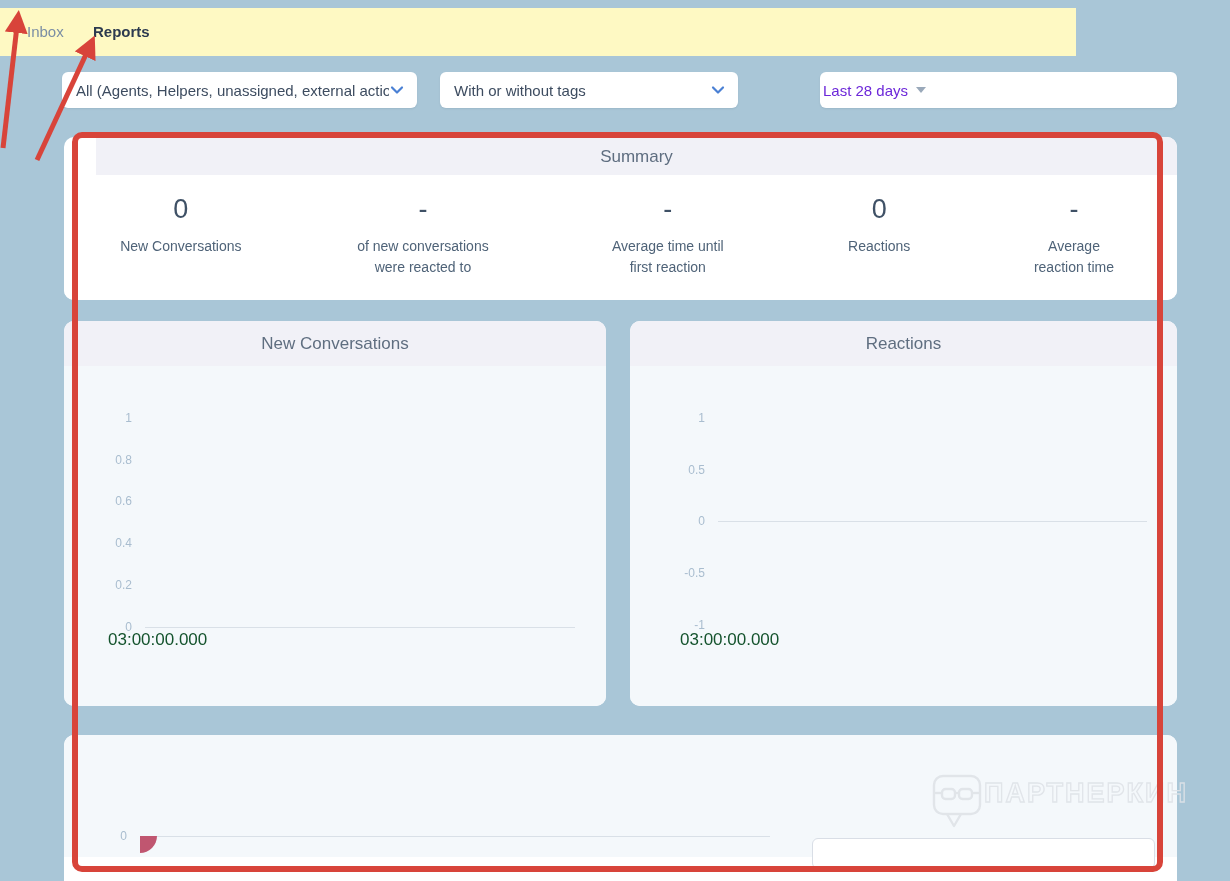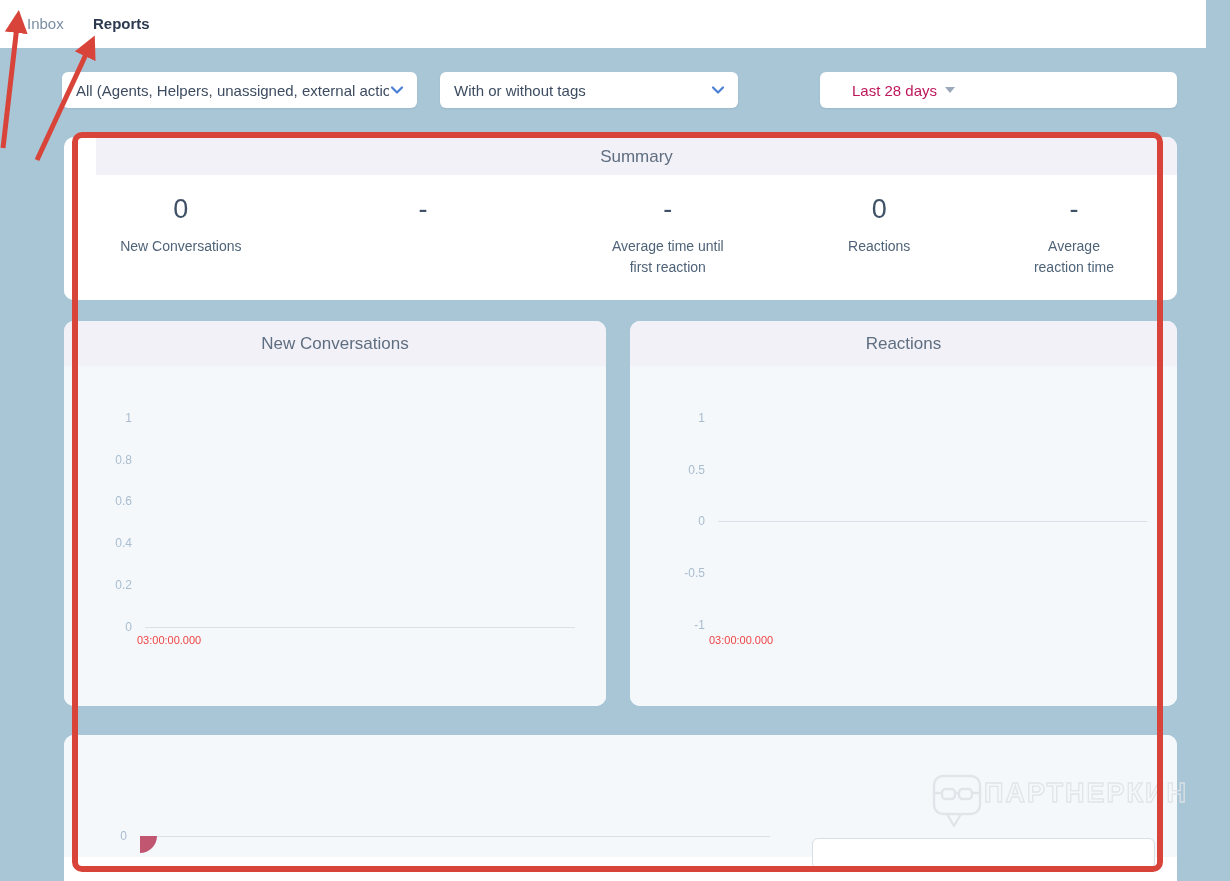--- a/index.html
+++ b/index.html
@@ -6,41 +6,41 @@
   html,body { width:1230px; height:881px; }
   body {
     position:relative;
     background:#a9c6d7;
     font-family:"Liberation Sans", sans-serif;
     overflow:hidden;
     color:#3b4a5d;
   }
   
   .topbar {
-    position:absolute; top:0; left:0; width:1206px; height:48px;
-    background:#ffffff; z-index:5;
+    position:absolute; top:8px; left:0; width:1076px; height:48px;
+    background:#fef9c3; z-index:5;
   }
   .tab { position:absolute; top:0; height:48px; line-height:48px; font-size:15px; cursor:pointer; }
   .tab-inbox { left:27px; color:#7b8ea4; }
   .tab-reports { left:93px; color:#2c3a4f; font-weight:bold; }
 
   
   .dropdown {
     position:absolute; top:72px; height:36px; background:#ffffff;
     border-radius:6px; box-shadow:0 1px 2px rgba(40,60,80,.10);
     display:flex; align-items:center; z-index:5; cursor:pointer;
   }
   .dd-a { left:62px;  width:355px; }
   .dd-b { left:440px; width:298px; }
   .dd-c { left:820px; width:357px; }
   .dd-text {
     font-size:15px; color:#3d4c60; padding-left:14px;
     white-space:nowrap; overflow:hidden; flex:1;
   }
-  .dd-c .dd-text { color:#be185d; padding-left:32px; flex:none; }
+  .dd-c .dd-text { color:#6d28d9; padding-left:3px; flex:none; }
   .chev { width:16px; height:16px; margin-right:12px; flex:none; }
   .tri {
     width:0; height:0; margin-left:8px;
     border-left:5px solid transparent; border-right:5px solid transparent;
     border-top:6px solid #9aa9ba;
   }
 
   
   .card {
     position:absolute; background:#ffffff; border-radius:10px;
@@ -63,21 +63,21 @@
 
   .chart-card { top:321px; height:385px; }
   .chart-card .card-header { height:45px; line-height:46px; }
   .chart-left  { left:64px;  width:542px; }
   .chart-right { left:630px; width:547px; }
   .chart-body { position:relative; background:#f4f8fb; height:340px; }
   .ytick {
     position:absolute; transform:translateY(-50%);
     font-size:12px; color:#a9bdcf; text-align:right;
   }
-  .xtick { position:absolute; transform:translateY(-50%); font-size:11px; color:#ef4444;margin-left:29px; }
+  .xtick { position:absolute; transform:translateY(-50%); font-size:17px; color:#14532d; }
   .axis-line { position:absolute; height:1px; background:#d9e0e7; }
 
   .perhour-card { left:64px; top:735px; width:1113px; height:160px; }
   .perhour-card .card-header { height:38px; line-height:40px; }
   .perhour-body { position:relative; background:#f4f8fb; height:122px; }
   .marker-quarter {
     position:absolute; left:76px; top:101px; width:17px; height:17px;
     background:#c05670; border-radius:0 0 100% 0;
   }
   .settings-label { position:absolute; left:751px; top:66px; font-size:13px; font-weight:bold; color:#3b4a5d;margin-top:46px; }
@@ -136,20 +136,22 @@
 
 <section class="card summary-card">
   <div class="card-header">Summary</div>
   <div class="summary-body">
     <div class="stat">
       <div class="stat-value">0</div>
       <div class="stat-label">New Conversations</div>
     </div>
     <div class="stat">
       <div class="stat-value">-</div>
+      <div class="stat-label">of new conversations
+were reacted to</div>
     </div>
     <div class="stat">
       <div class="stat-value">-</div>
       <div class="stat-label">Average time until
 first reaction</div>
     </div>
     <div class="stat">
       <div class="stat-value">0</div>
       <div class="stat-label">Reactions</div>
     </div>

